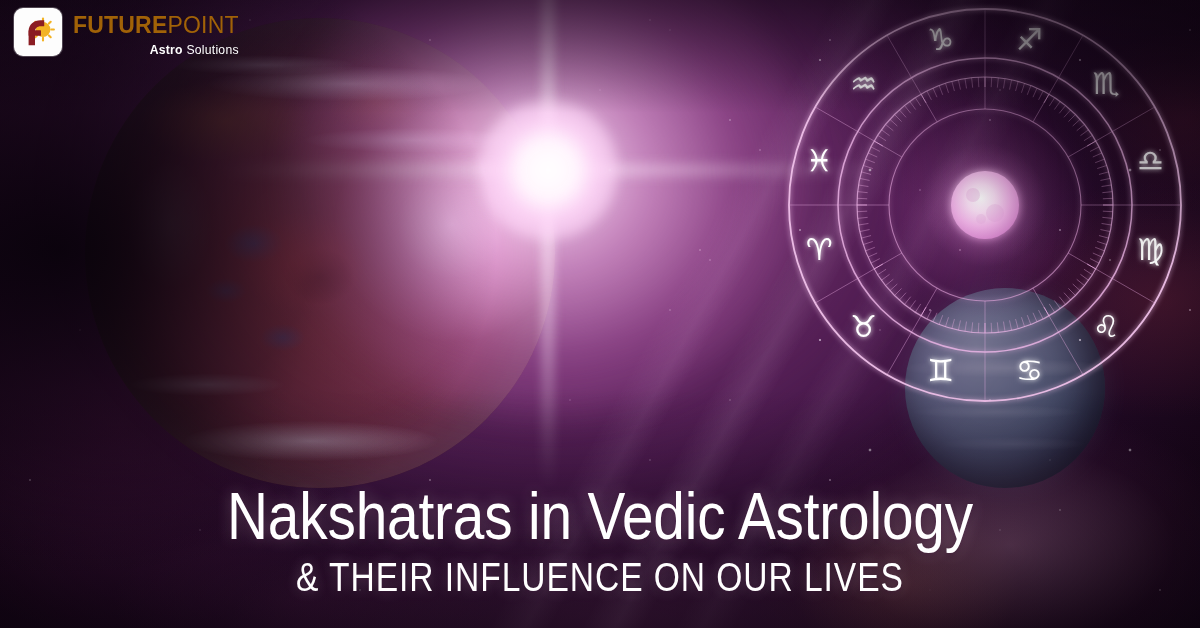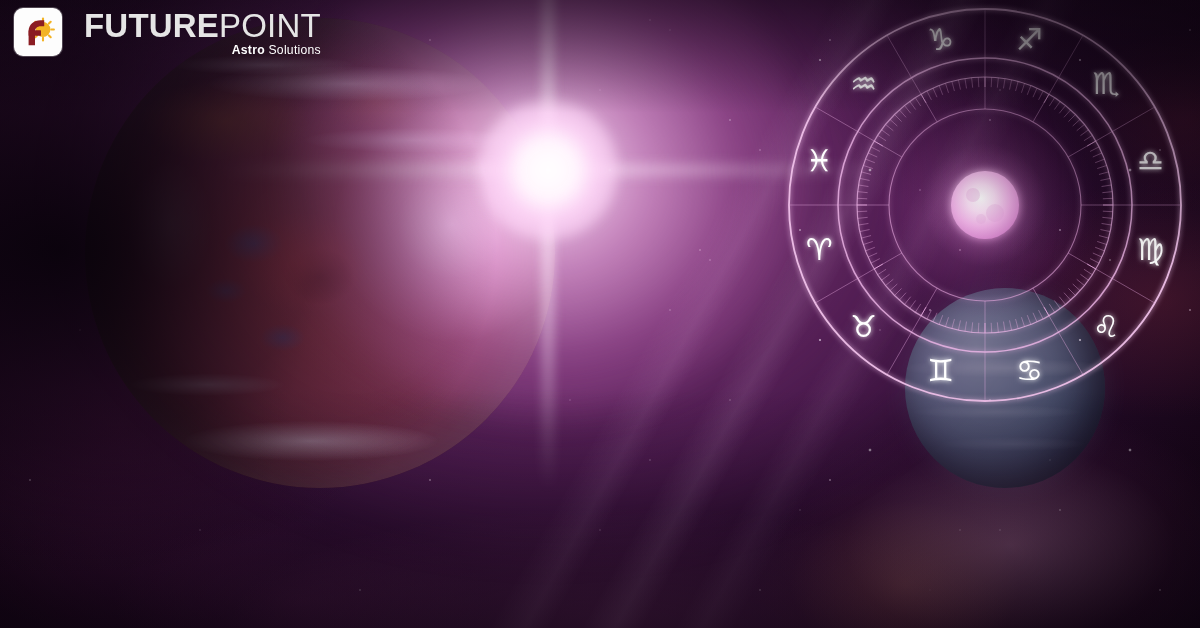--- a/index.html
+++ b/index.html
@@ -192,21 +192,21 @@
   }
   #logo-mark{
     width:48px;height:48px;border-radius:9px;
     background:#fdfdfd;
     display:flex;align-items:center;justify-content:center;
     flex:0 0 auto;
     box-shadow:0 0 0 1px rgba(255,255,255,.25);
   }
   #logo-words{margin-left:11px;padding-top:1px;}
   #logo-wordmark{
-    font-size:33px;line-height:33px;letter-spacing:.2px;color:#e5e5e5;white-space:nowrap;margin-left:11px;
+    font-size:23px;line-height:33px;letter-spacing:.2px;color:#a16207;white-space:nowrap;
   }
   #logo-wordmark .w-future{font-weight:700;}
   #logo-wordmark .w-point{font-weight:300;}
   #logo-tagline{
     text-align:right;font-size:12.2px;line-height:14px;color:#ffffff;margin-top:1px;letter-spacing:.25px;
   }
   #logo-tagline .t-astro{font-weight:700;}
   #logo-tagline .t-solutions{font-weight:400;}
 
   
@@ -513,14 +513,18 @@
       <div id="logo-wordmark">
         <span class="w-future">FUTURE</span><span class="w-point">POINT</span>
       </div>
       <div id="logo-tagline">
         <span class="t-astro">Astro</span>
         <span class="t-solutions">Solutions</span>
       </div>
     </div>
   </div>
 
+  <div id="headline">
+    <div id="title-main">Nakshatras in Vedic Astrology</div>
+    <div id="title-sub">&amp; THEIR INFLUENCE ON OUR LIVES</div>
+  </div>
 
 </div>
 
 </body></html>

